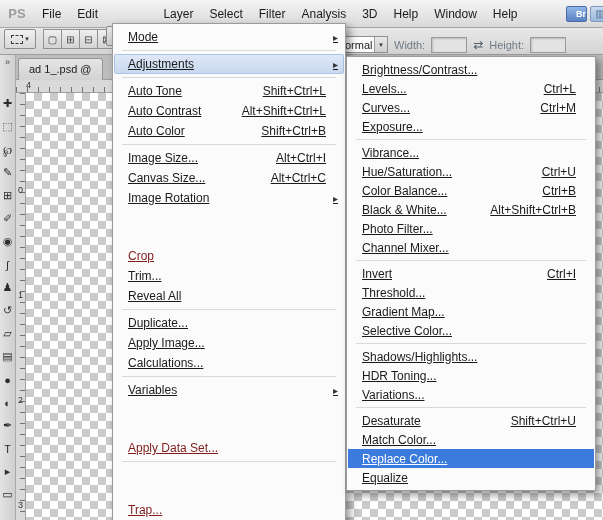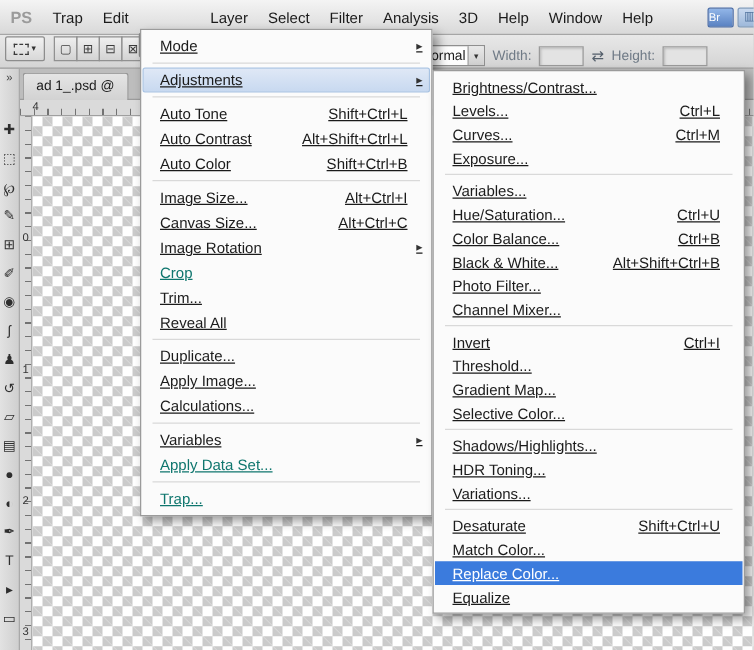--- a/index.html
+++ b/index.html
@@ -10,21 +10,21 @@
   
   .menubar { position:absolute; left:0; top:0; width:603px; height:28px;
     background:linear-gradient(#f4f4f4,#d9d9d9); border-bottom:1px solid #a6a6a6;
     display:flex; align-items:center; z-index:5; }
   .logo { width:34px; text-align:center; color:#9b9b9b; font-weight:bold; font-size:13px; }
   .mb-items { display:flex; height:100%; align-items:center; }
   .mb-item { padding:0 8px; line-height:22px; font-size:12px; cursor:default; white-space:nowrap; }
   .mb-item.active { background:linear-gradient(#e9e9e9,#cfcfcf); border:1px solid #8a8a8a;
     border-radius:2px; line-height:18px; padding:0 7px;margin-top:45px; }
   .mb-right { margin-left:auto; display:flex; align-items:center; gap:3px; }
-  .br-btn { width:21px; height:16px; font-size:9px; font-weight:normal; color:#fff; text-align:left;
+  .br-btn { width:21px; height:16px; font-size:9px; font-weight:bold; color:#fff; text-align:right;
     background:linear-gradient(#92b6e8,#5a82c2); border:1px solid #4a6da8; border-radius:2px; line-height:14px; }
   .ws-btn { width:20px; height:16px; font-size:10px; color:#53759f; text-align:center;
     background:linear-gradient(#c9d9ef,#9db8da); border:1px solid #7e9abc; border-radius:2px;
     line-height:14px; margin-right:-7px; }
 
   
   .optionsbar { position:absolute; left:0; top:23px; width:603px; height:32px;
     background:linear-gradient(#ececec,#d4d4d4); border-bottom:1px solid #9f9f9f; z-index:4; }
   .preset-btn { position:absolute; left:4px; top:6px; width:32px; height:20px;
     border:1px solid #8d8d8d; border-radius:2px; background:linear-gradient(#f2f2f2,#d8d8d8);
@@ -82,36 +82,36 @@
   
   .menu { position:absolute; background:#fbfbfb; border:1px solid #9b9b9b; padding:3px 1px;
     box-shadow:4px 4px 8px rgba(0,0,0,.4); z-index:10; }
   .image-menu { left:112px; top:23px; width:234px; }
   .adj-menu { left:346px; top:56px; width:250px; }
   .menu-row { display:flex; align-items:center; height:20px; padding:0 6px 0 14px; font-size:12px;text-decoration:underline; }
   .adj-menu .menu-row { height:19px; }
   .ml { white-space:nowrap; }
   .ms { margin-left:auto; padding-left:24px; white-space:nowrap; }
   .ma { width:12px; text-align:right; font-size:10px; color:#333; }
-  .menu-row.disabled { color:#0f766e; }
+  .menu-row.disabled { color:#7f1d1d;margin-top:38px; }
   .menu-row.highlighted { background:linear-gradient(var(--highlight-blue,#dfe8f6),#c8d9f0);
     border:1px solid #a9c4e4; border-radius:2px; padding:0 5px 0 13px;gap:20px; }
   .menu-row.selected { background:var(--selection-blue,#3b7bdd); color:#fff; }
   .menu-row.selected .ma { color:#fff; }
   .menu-sep { height:1px; background:#d9d9d9; margin:3px 8px; }
 </style>
 </head>
 <body>
 
 <div id="app">
 
   <header class="menubar">
     <span class="logo">PS</span>
     <nav class="mb-items">
-        <div class="mb-item">Trap</div>
+        <div class="mb-item">File</div>
         <div class="mb-item">Edit</div>
         <div class="mb-item active">Image</div>
         <div class="mb-item">Layer</div>
         <div class="mb-item">Select</div>
         <div class="mb-item">Filter</div>
         <div class="mb-item">Analysis</div>
         <div class="mb-item">3D</div>
         <div class="mb-item">Help</div>
         <div class="mb-item">Window</div>
         <div class="mb-item">Help</div>
@@ -341,21 +341,21 @@
         <span class="ms">Ctrl+M</span>
         <span class="ma"></span>
       </div>
       <div class="menu-row">
         <span class="ml">Exposure...</span>
         <span class="ms"></span>
         <span class="ma"></span>
       </div>
       <div class="menu-sep"></div>
       <div class="menu-row">
-        <span class="ml">Variables...</span>
+        <span class="ml">Vibrance...</span>
         <span class="ms"></span>
         <span class="ma"></span>
       </div>
       <div class="menu-row">
         <span class="ml">Hue/Saturation...</span>
         <span class="ms">Ctrl+U</span>
         <span class="ma"></span>
       </div>
       <div class="menu-row">
         <span class="ml">Color Balance...</span>

